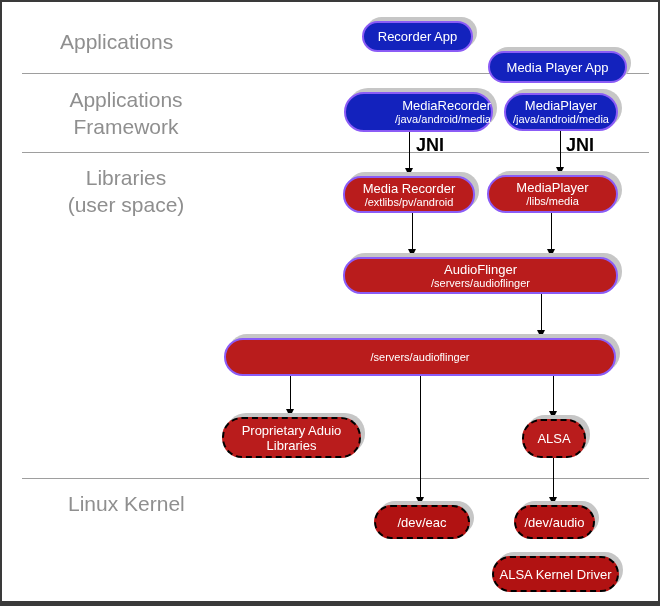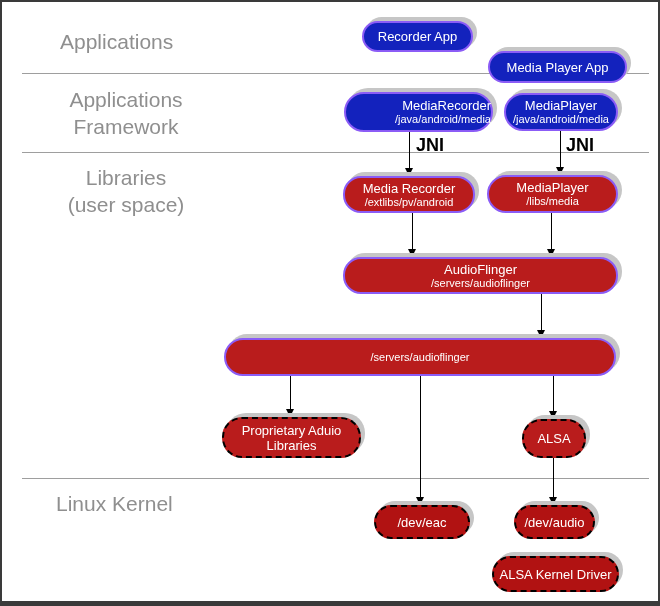--- a/index.html
+++ b/index.html
@@ -76,21 +76,21 @@
 <body>
 
 <div class="canvas">
   <div class="frame-border"></div>
 
   <div class="layer-label" style="left:26px; top:28px;">Applications</div>
   <div class="layer-label" style="left:26px; top:86px; width:132px; text-align:center;">Applications
 Framework</div>
   <div class="layer-label" style="left:26px; top:164px; width:132px; text-align:center;">Libraries
 (user space)</div>
-  <div class="layer-label" style="left:22px; top:490px;">Linux Kernel</div>
+  <div class="layer-label" style="left:34px; top:490px;">Linux Kernel</div>
 
   <div class="divider" style="top:73px;"></div>
   <div class="divider" style="top:152px;"></div>
   <div class="divider" style="top:478px;"></div>
 
   <div class="node blue solid" style="left:362px; top:21px; width:111px; height:31px; border-radius:16px;">
     <span class="title">Recorder App</span>
   </div>
   <div class="node blue solid" style="left:488px; top:20px; width:139px; height:32px; border-radius:16px;margin-top:31px;">
     <span class="title">Media Player App</span>

